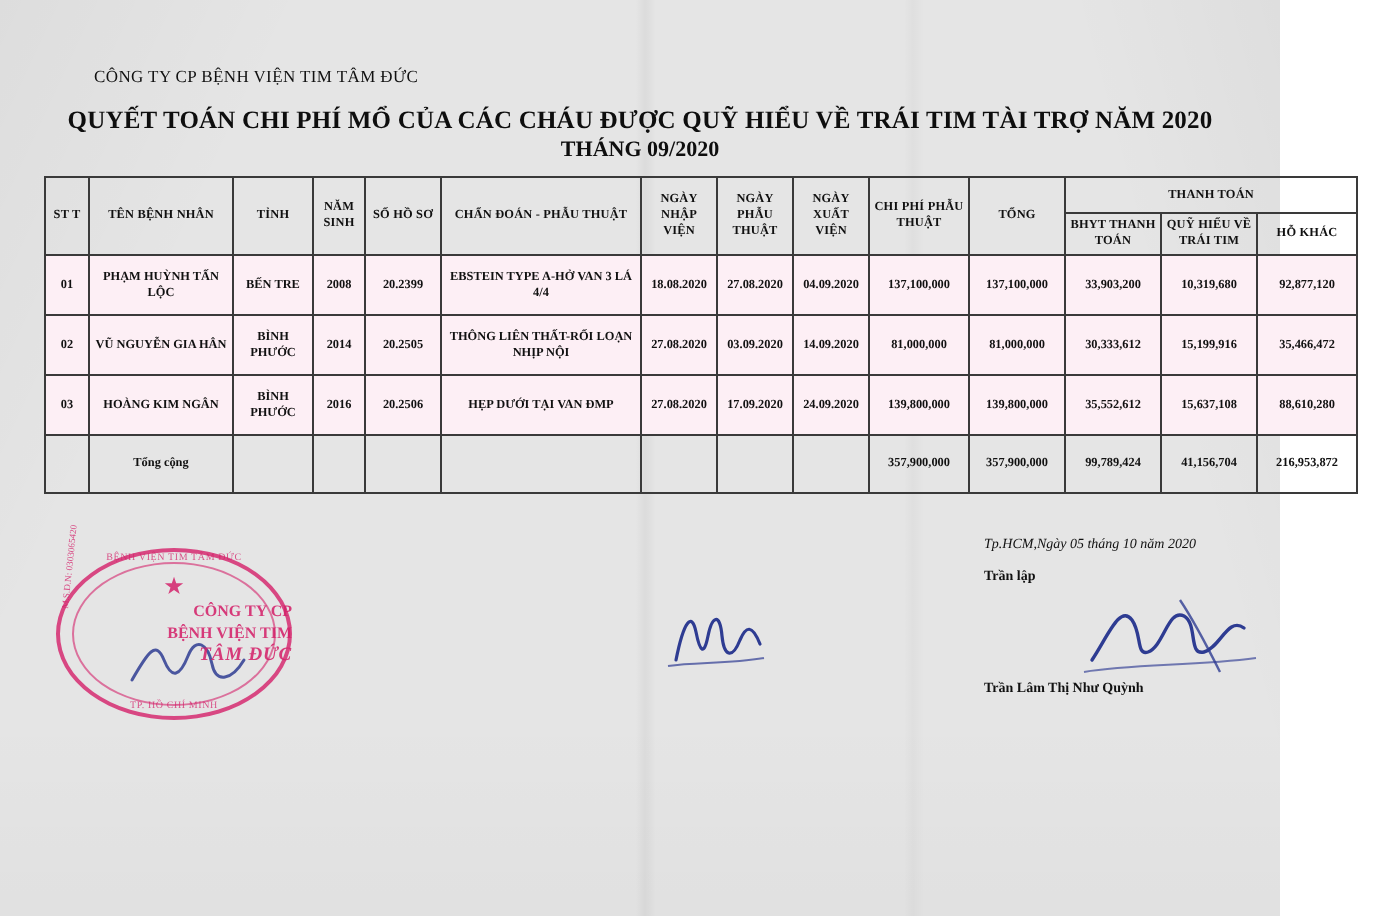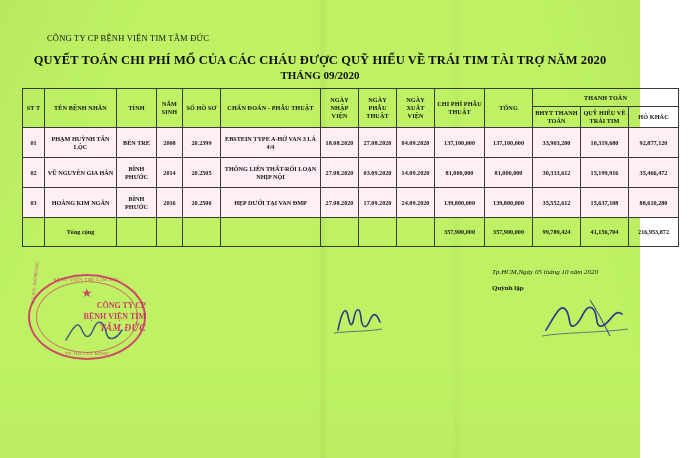--- a/index.html
+++ b/index.html
@@ -10,21 +10,21 @@
     width: 700px;
     height: 458px;
     background: #ffffff;
     font-family: "Liberation Serif", serif;
     overflow: hidden;
   }
   .page {
     position: relative;
     width: 640px;
     height: 458px;
-    background: #bef264;
+    background: #e5e5e5;
     box-sizing: border-box;
   }
   
   .paper-tint {
     position: absolute;
     inset: 0;
     background:
       linear-gradient(115deg, rgba(0,0,0,0.035) 0%, rgba(0,0,0,0) 18%),
       linear-gradient(255deg, rgba(0,0,0,0.03) 0%, rgba(0,0,0,0) 14%),
       linear-gradient(180deg, rgba(255,255,255,0) 78%, rgba(0,0,0,0.02) 100%);
@@ -333,22 +333,23 @@
         <td class="cell-right">216,953,872</td>
       </tr>
     </tbody>
   </table>
 
   <div class="sig-area">
 
 
     <div class="sig-col col-c">
       <div class="date">Tp.HCM,Ngày 05 tháng 10 năm 2020</div>
-      <div class="role" style="margin-top:8px">Quỳnh lập</div>
+      <div class="role" style="margin-top:8px">Trần lập</div>
       <div class="sig-gap"></div>
+      <div class="name">Trần Lâm Thị Như Quỳnh</div>
     </div>
   </div>
 
   <div class="hand" style="left:330px; top:300px;">
     <svg width="60" height="36" viewBox="0 0 60 36">
       <path d="M8,30 C12,10 16,6 18,16 C20,26 22,28 24,18 C26,8 30,6 31,18 C32,28 36,30 40,20 C43,13 46,12 50,22" fill="none" stroke="#1b2a8a" stroke-width="1.6" stroke-linecap="round"></path>
       <path d="M4,33 C18,31 34,32 52,29" fill="none" stroke="#1b2a8a" stroke-width="1" opacity=".7"></path>
     </svg>
   </div>
   <div class="hand" style="left:540px; top:296px;">

